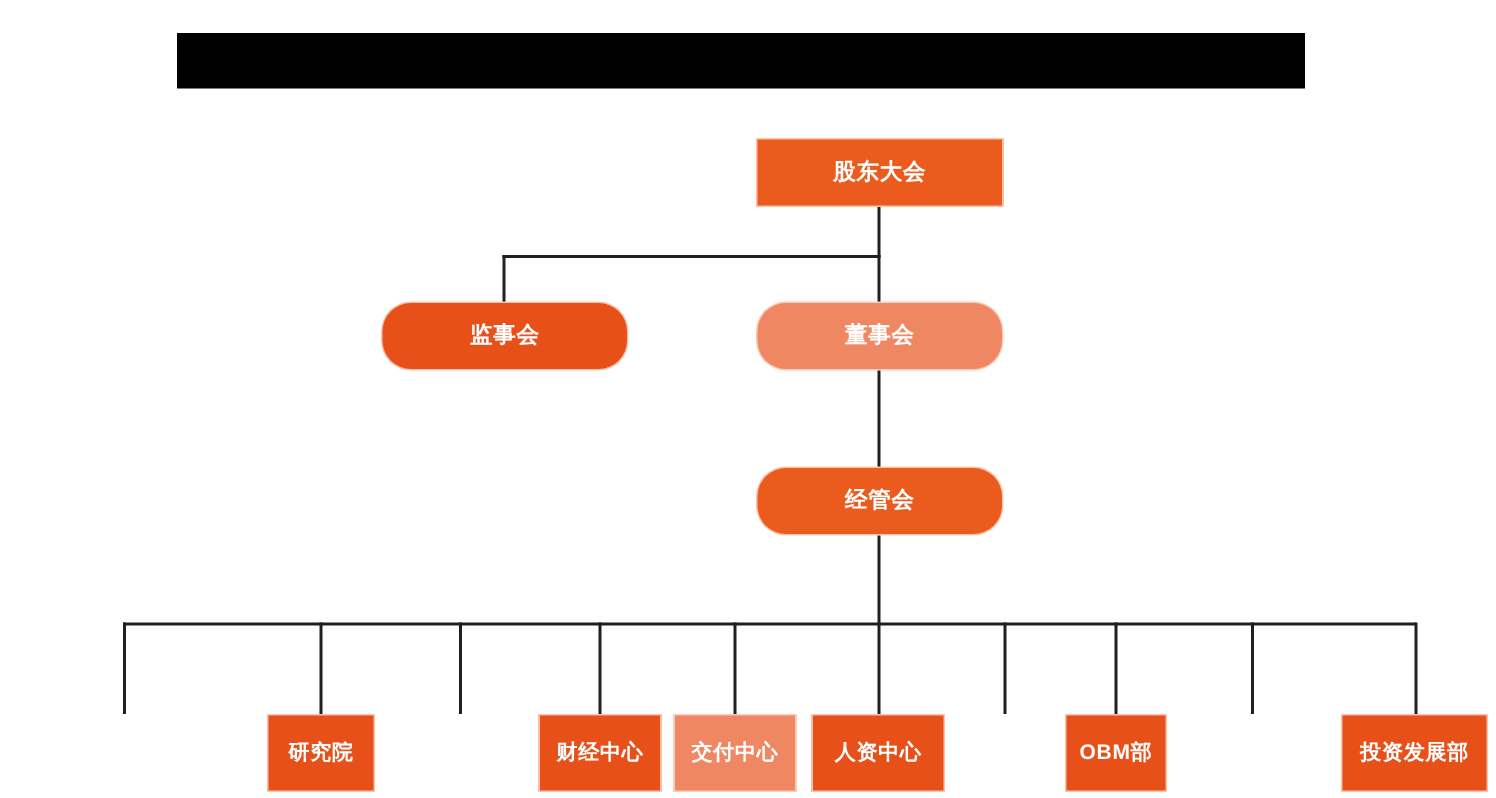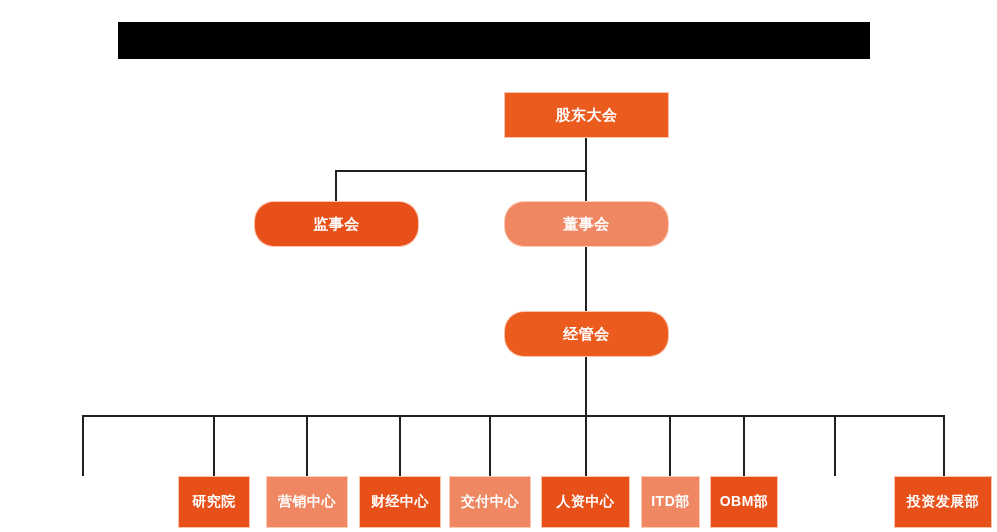--- a/index.html
+++ b/index.html
@@ -99,28 +99,26 @@
   <div class="line v" style="left:489px; top:415px; width:2px; height:61px;"></div>
   <div class="line v" style="left:585px; top:415px; width:2px; height:61px;"></div>
   <div class="line v" style="left:669px; top:415px; width:2px; height:61px;"></div>
   <div class="line v" style="left:743px; top:415px; width:2px; height:61px;"></div>
   <div class="line v" style="left:834px; top:415px; width:2px; height:61px;"></div>
   <div class="line v" style="left:943px; top:415px; width:2px; height:61px;"></div>
 
 
   <div class="node tone-deep tier-leaf" style="left:178px; top:476px; width:72px; height:52px;text-align:right;">研究院</div>
 
-  <div class="node tone-light tier-leaf" style="left:266px; top:476px; width:82px; height:52px;">营销中心</div>
 
   <div class="node tone-deep tier-leaf" style="left:359px; top:476px; width:82px; height:52px;">财经中心</div>
 
   <div class="node tone-light tier-leaf" style="left:449px; top:476px; width:82px; height:52px;">交付中心</div>
 
   <div class="node tone-deep tier-leaf" style="left:541px; top:476px; width:89px; height:52px;">人资中心</div>
 
-  <div class="node tone-light tier-leaf" style="left:641px; top:476px; width:59px; height:52px;">ITD部</div>
 
   <div class="node tone-deep tier-leaf" style="left:710px; top:476px; width:68px; height:52px;">OBM部</div>
 
 
   <div class="node tone-deep tier-leaf" style="left:894px; top:476px; width:98px; height:52px;">投资发展部</div>
 
 </div>
 
 </body></html>

